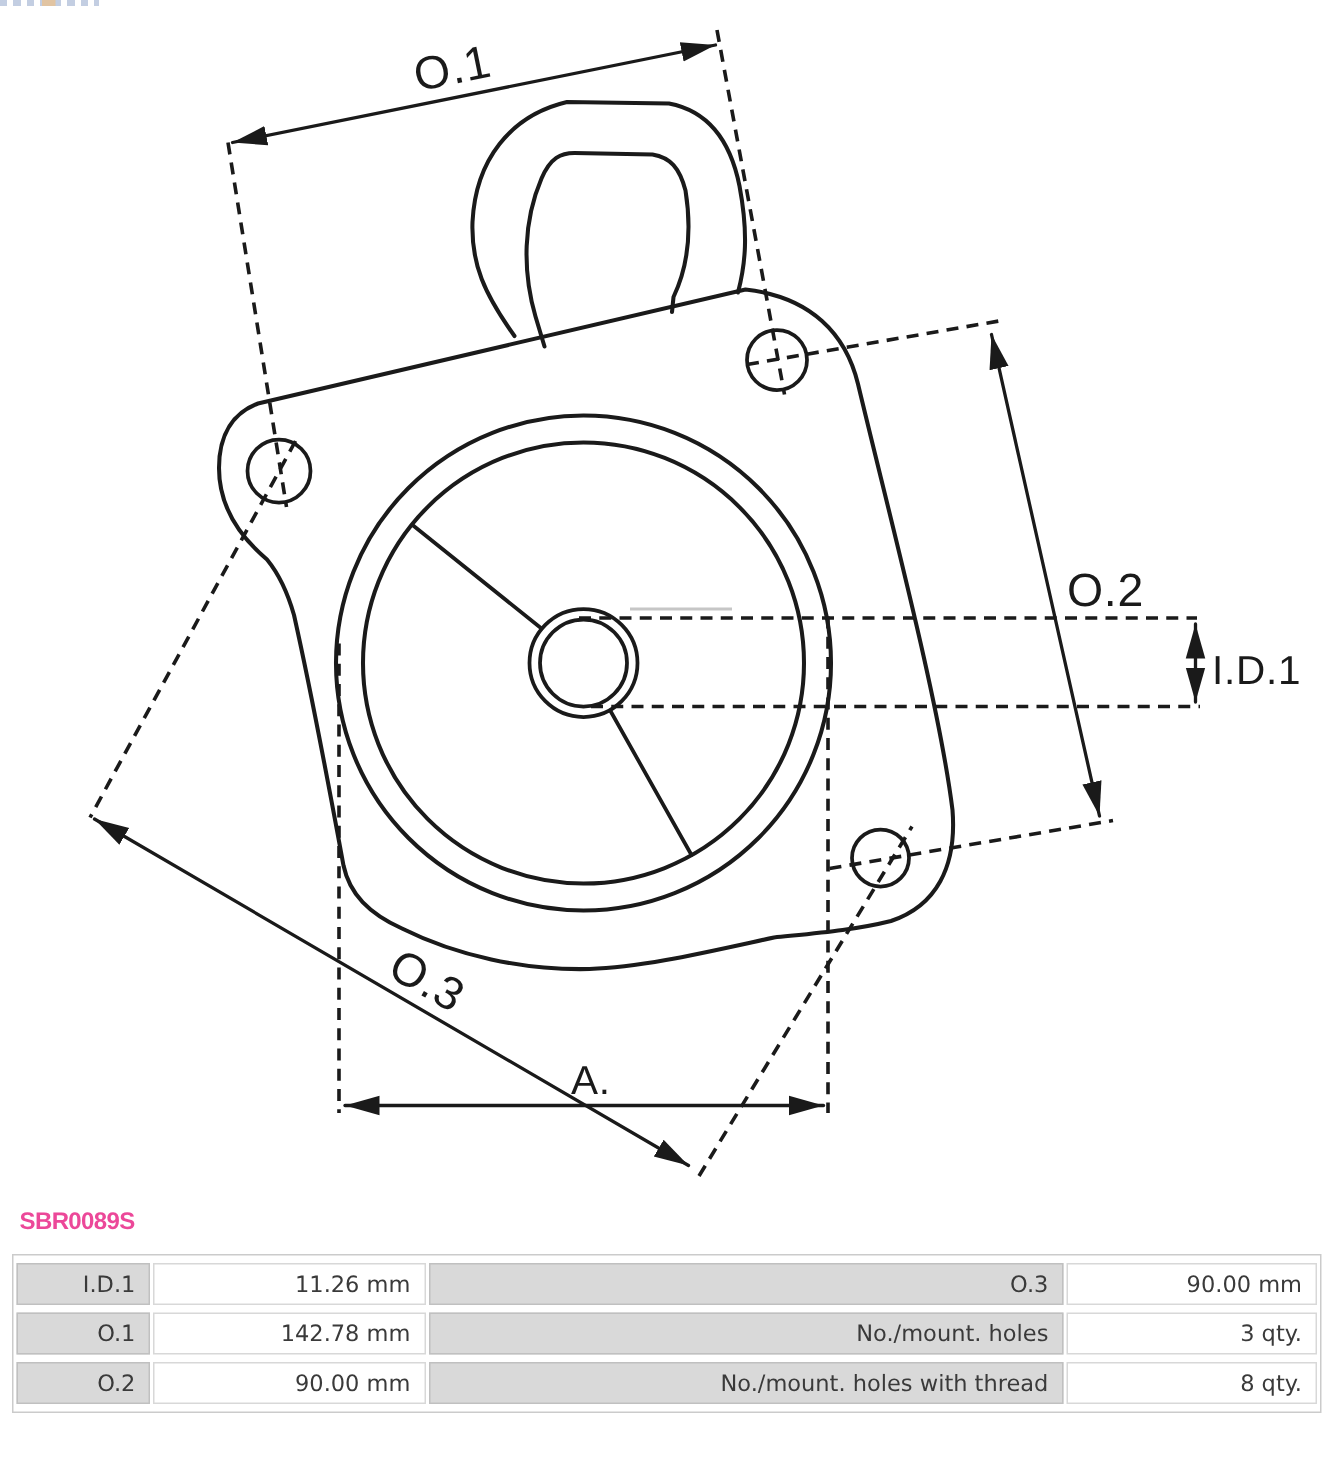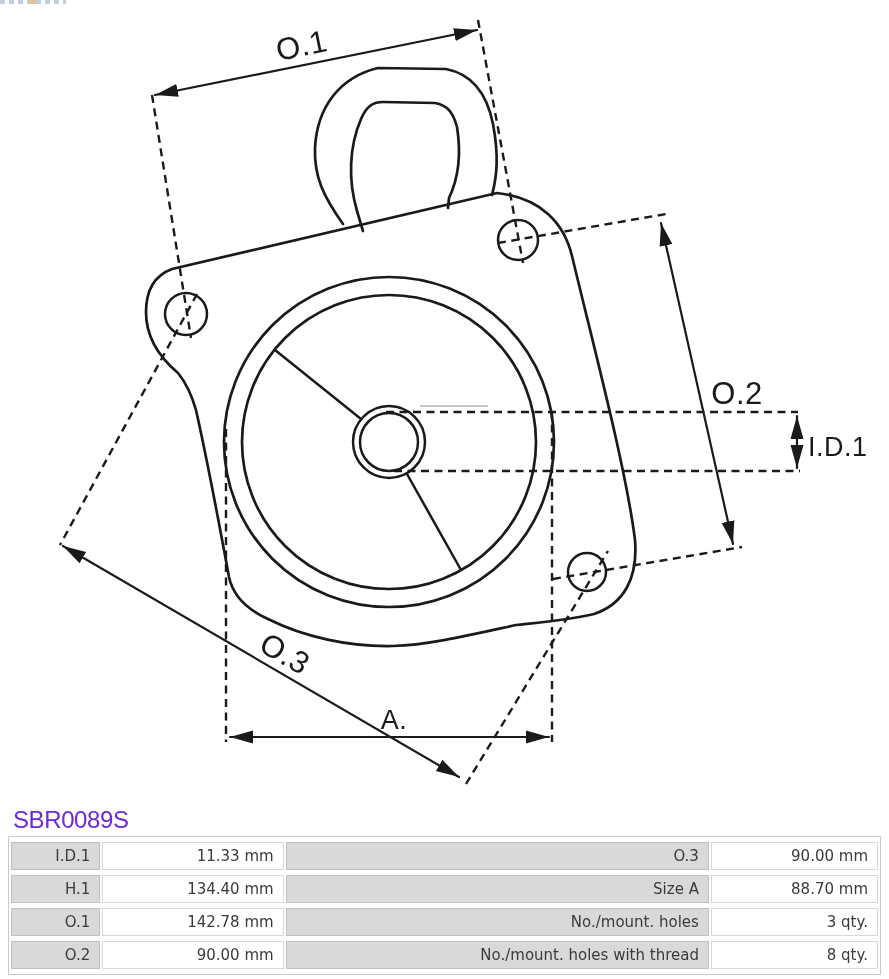--- a/index.html
+++ b/index.html
@@ -4,22 +4,22 @@
 <style>
   html,body{margin:0;padding:0;background:#ffffff;}
   .page{position:relative;width:889px;height:979px;background:#fff;overflow:hidden;
         font-family:"Liberation Sans",sans-serif;}
   .artifact{position:absolute;left:0;top:0;width:66px;height:4px;opacity:.85;
     background:repeating-linear-gradient(90deg,#b9c6dd 0 5px,#ffffff 5px 9px);}
   .artifact .warm{position:absolute;left:28px;top:0;width:9px;height:4px;background:#dcba92;}
   svg text{font-family:"Liberation Sans",sans-serif;fill:#1a1a1a;}
   .dim-label{font-size:31px;letter-spacing:.5px;}
   .dim-label-small{font-size:27px;letter-spacing:.5px;}
-  .part-no{position:absolute;left:13px;top:806px;font-size:24px;letter-spacing:-0.4px;
-    color:#6d28d9;font-weight:400;cursor:pointer;}
+  .part-no{position:absolute;left:13px;top:806px;font-size:16px;letter-spacing:-0.4px;
+    color:#ec4899;font-weight:700;cursor:pointer;}
   table.specs{position:absolute;left:8px;top:836px;width:873px;
     border:1px solid #cbcbcb;border-collapse:separate;border-spacing:2px 5px;
     font-family:"DejaVu Sans","Liberation Sans",sans-serif;font-size:15px;color:#3a3a3a;}
   table.specs td{height:20px;padding:3px 9px 3px 4px;text-align:right;white-space:nowrap;}
   td.lbl{background:#d9d9d9;border:1px solid #c0c0c0;}
   td.val{background:#ffffff;border:1px solid #d8d8d8;}
   td.c1{width:80px;} td.c2{width:178px;} td.c3{width:436px;} td.c4{width:163px;}
 </style>
 </head>
 <body>
@@ -111,29 +111,23 @@
     <text class="dim-label-small" x="394" y="729" text-anchor="middle">A.</text>
     <text class="dim-label-small" x="808" y="456" text-anchor="start">I.D.1</text>
   </svg>
 
   <div class="part-no">SBR0089S</div>
 
   <table class="specs">
     <tbody>
       <tr>
         <td class="lbl c1">I.D.1</td>
-        <td class="val c2">11.33 mm</td>
+        <td class="val c2">11.26 mm</td>
         <td class="lbl c3">O.3</td>
         <td class="val c4">90.00 mm</td>
-      </tr>
-      <tr>
-        <td class="lbl c1">H.1</td>
-        <td class="val c2">134.40 mm</td>
-        <td class="lbl c3">Size A</td>
-        <td class="val c4">88.70 mm</td>
       </tr>
       <tr>
         <td class="lbl c1">O.1</td>
         <td class="val c2">142.78 mm</td>
         <td class="lbl c3">No./mount. holes</td>
         <td class="val c4">3 qty.</td>
       </tr>
       <tr>
         <td class="lbl c1">O.2</td>
         <td class="val c2">90.00 mm</td>

